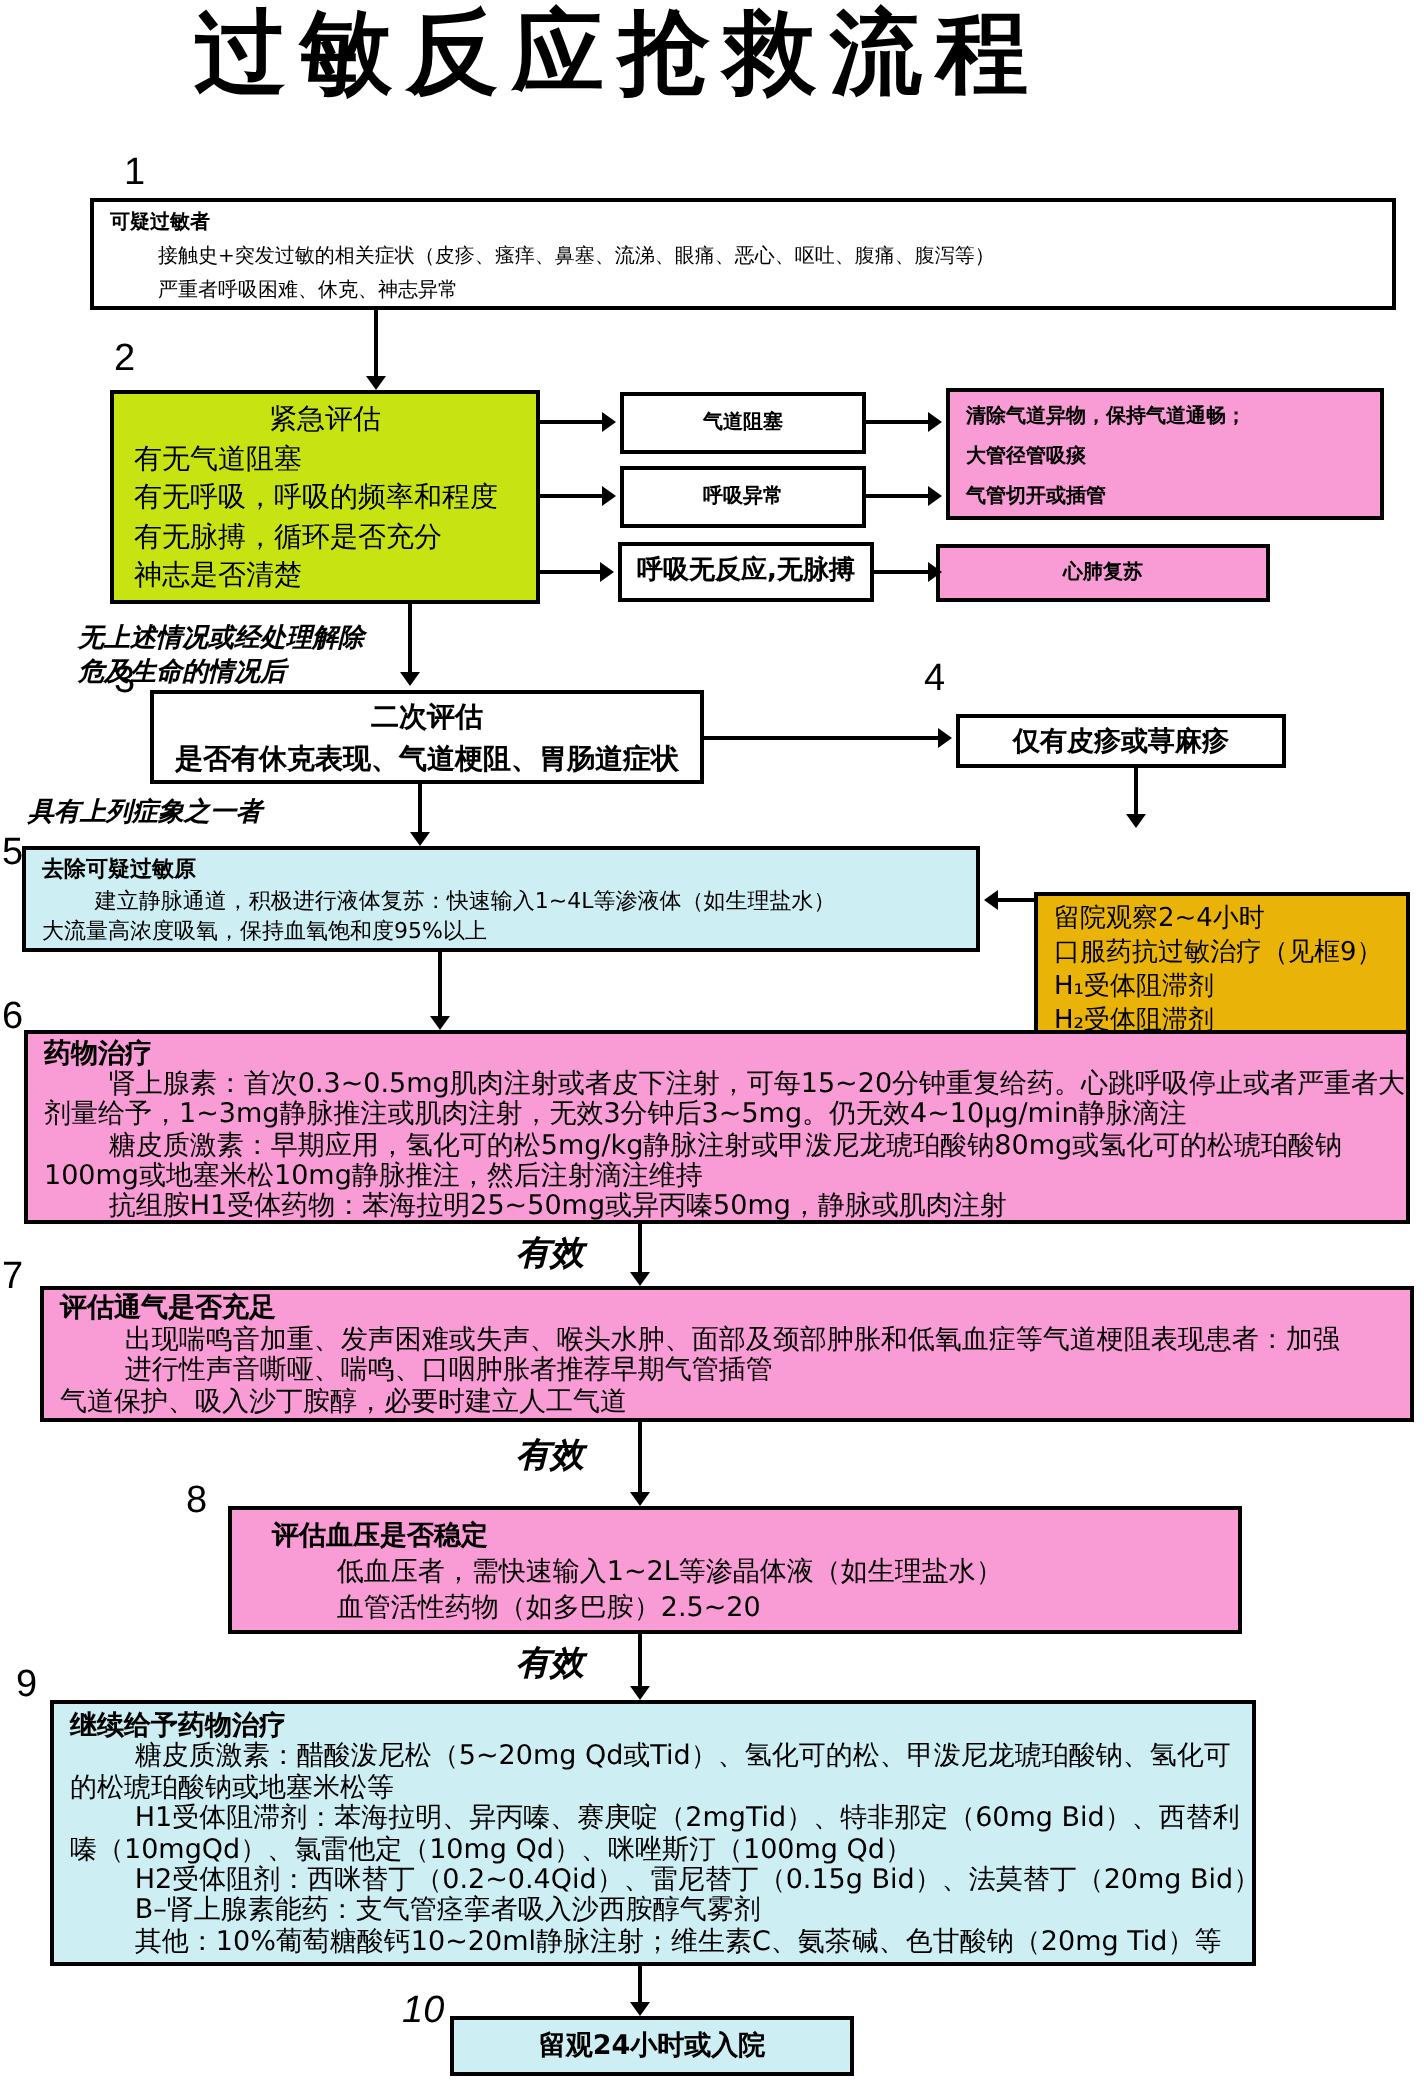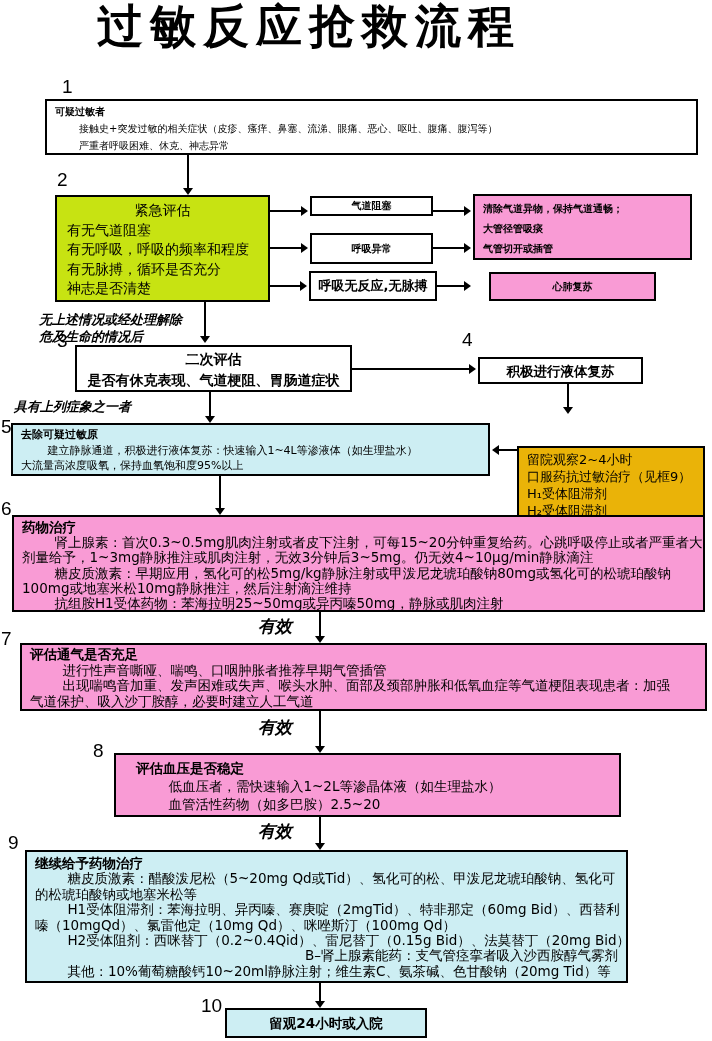--- a/index.html
+++ b/index.html
@@ -23,25 +23,25 @@
              border-left:5px solid transparent;border-right:5px solid transparent;
              border-top:7px solid #000;}
   .ah{position:absolute;height:2px;background:#000;}
   .ah::after{content:"";position:absolute;right:-7px;top:-4px;width:0;height:0;
              border-top:5px solid transparent;border-bottom:5px solid transparent;
              border-left:7px solid #000;}
   .ah.left::after{left:-7px;right:auto;border-left:none;border-right:7px solid #000;}
   
   #b1{left:45px;top:99px;width:653px;height:56px;padding:2px 8px;line-height:17px;}
   #b2{left:55px;top:195px;width:215px;height:107px;padding:4px 10px;font-size:14px;line-height:19.5px;}
-  #m1{left:310px;top:196px;width:123px;height:20px;}
+  #m1{left:310px;top:196px;width:123px;height:31px;}
   #m2{left:310px;top:233px;width:123px;height:31px;}
   #m3{left:309px;top:271px;width:128px;height:30px;font-size:13px;}
   #acl{left:473px;top:194px;width:219px;height:66px;padding:3px 8px;line-height:20px;font-weight:bold;}
-  #cpr{left:489px;top:272px;width:167px;height:29px;}
+  #cpr{left:468px;top:272px;width:167px;height:29px;}
   #b3{left:75px;top:345px;width:277px;height:47px;font-size:14px;line-height:21px;padding-top:2px;font-weight:bold;}
   #b3 div{text-align:center;}
   #b4{left:478px;top:357px;width:165px;height:27px;font-size:13.5px;}
   #obs{left:517px;top:414px;width:188px;height:74px;padding:3px 8px;font-size:13px;line-height:17px;}
   #b5{left:11px;top:423px;width:479px;height:53px;padding:2px 8px;font-size:11px;line-height:15.5px;}
   #b6{left:12px;top:515px;width:693px;height:97px;padding:3px 8px;font-size:13.5px;line-height:15.2px;}
   #b7{left:20px;top:643px;width:687px;height:68px;padding:2px 8px;font-size:13.5px;line-height:15.5px;}
   #b8{left:114px;top:753px;width:507px;height:64px;padding:4px 8px 4px 20px;font-size:13.5px;line-height:18px;}
   #b9{left:25px;top:850px;width:603px;height:133px;padding:4px 8px;font-size:13.5px;line-height:15.4px;}
   #b10{left:225px;top:1008px;width:202px;height:30px;font-size:13.5px;}
@@ -55,21 +55,21 @@
 
   <span class="num" style="left:62px;top:77px;">1</span>
   <span class="num" style="left:57px;top:170px;">2</span>
   <span class="num" style="left:57px;top:331px;">3</span>
   <span class="num" style="left:462px;top:330px;">4</span>
   <span class="num" style="left:1px;top:417px;">5</span>
   <span class="num" style="left:1px;top:499px;">6</span>
   <span class="num" style="left:1px;top:629px;">7</span>
   <span class="num" style="left:93px;top:741px;">8</span>
   <span class="num" style="left:8px;top:833px;">9</span>
-  <span class="num" style="left:201px;top:996px;">10</span>
+  <span class="num" style="left:201px;top:996px;font-style:italic;">10</span>
 
   <div id="b1" class="bx">
       <div style="font-weight: bold;">可疑过敏者</div>
       <div style="padding-left: 2.4em;">接触史+突发过敏的相关症状（皮疹、瘙痒、鼻塞、流涕、眼痛、恶心、呕吐、腹痛、腹泻等）</div>
       <div style="padding-left: 2.4em;">严重者呼吸困难、休克、神志异常</div>
     </div>
 
   <div id="b2" class="bx" style="background: rgb(199, 227, 18);">
       <div style="text-align: center;">紧急评估</div>
       <div>有无气道阻塞</div>
@@ -86,21 +86,21 @@
       <div>清除气道异物，保持气道通畅；</div>
       <div>大管径管吸痰</div>
       <div>气管切开或插管</div>
     </div>
   <div id="cpr" class="bx lbl" style="background: rgb(249, 155, 213);">心肺复苏</div>
 
   <div id="b3" class="bx">
       <div style="text-align: center;">二次评估</div>
       <div style="text-align: center;">是否有休克表现、气道梗阻、胃肠道症状</div>
     </div>
-  <div id="b4" class="bx lbl">积极进行液体复苏</div>
+  <div id="b4" class="bx lbl">仅有皮疹或荨麻疹</div>
 
   <div id="obs" class="bx" style="background: #eab308; margin-top: 32px;">
       <div>留院观察2~4小时</div>
       <div>口服药抗过敏治疗（见框9）</div>
       <div>H₁受体阻滞剂</div>
       <div>H₂受体阻滞剂</div>
     </div>
 
   <div id="b5" class="bx" style="background: rgb(205, 238, 243);">
       <div style="font-weight: bold;">去除可疑过敏原</div>
@@ -110,37 +110,37 @@
   <div id="b6" class="bx" style="background: rgb(249, 155, 213);">
       <div style="font-weight: bold;">药物治疗</div>
       <div style="padding-left: 2.4em;">肾上腺素：首次0.3~0.5mg肌肉注射或者皮下注射，可每15~20分钟重复给药。心跳呼吸停止或者严重者大</div>
       <div>剂量给予，1~3mg静脉推注或肌肉注射，无效3分钟后3~5mg。仍无效4~10μg/min静脉滴注</div>
       <div style="padding-left: 2.4em;">糖皮质激素：早期应用，氢化可的松5mg/kg静脉注射或甲泼尼龙琥珀酸钠80mg或氢化可的松琥珀酸钠</div>
       <div>100mg或地塞米松10mg静脉推注，然后注射滴注维持</div>
       <div style="padding-left: 2.4em;">抗组胺H1受体药物：苯海拉明25~50mg或异丙嗪50mg，静脉或肌肉注射</div>
     </div>
   <div id="b7" class="bx" style="background: rgb(249, 155, 213);">
       <div style="font-weight: bold;">评估通气是否充足</div>
+      <div style="padding-left: 2.4em;">出现喘鸣音加重、发声困难或失声、喉头水肿、面部及颈部肿胀和低氧血症等气道梗阻表现患者：加强</div>
       <div style="padding-left: 2.4em;">进行性声音嘶哑、喘鸣、口咽肿胀者推荐早期气管插管</div>
-      <div style="padding-left: 2.4em;">出现喘鸣音加重、发声困难或失声、喉头水肿、面部及颈部肿胀和低氧血症等气道梗阻表现患者：加强</div>
       <div>气道保护、吸入沙丁胺醇，必要时建立人工气道</div>
     </div>
   <div id="b8" class="bx" style="background: rgb(249, 155, 213);">
       <div style="font-weight: bold;">评估血压是否稳定</div>
       <div style="padding-left: 2.4em;">低血压者，需快速输入1~2L等渗晶体液（如生理盐水）</div>
       <div style="padding-left: 2.4em;">血管活性药物（如多巴胺）2.5~20</div>
     </div>
   <div id="b9" class="bx" style="background: rgb(205, 238, 243);">
       <div style="font-weight: bold;">继续给予药物治疗</div>
       <div style="padding-left: 2.4em;">糖皮质激素：醋酸泼尼松（5~20mg Qd或Tid）、氢化可的松、甲泼尼龙琥珀酸钠、氢化可</div>
       <div>的松琥珀酸钠或地塞米松等</div>
       <div style="padding-left: 2.4em;">H1受体阻滞剂：苯海拉明、异丙嗪、赛庚啶（2mgTid）、特非那定（60mg Bid）、西替利</div>
       <div>嗪（10mgQd）、氯雷他定（10mg Qd）、咪唑斯汀（100mg Qd）</div>
       <div style="padding-left: 2.4em;">H2受体阻剂：西咪替丁（0.2~0.4Qid）、雷尼替丁（0.15g Bid）、法莫替丁（20mg Bid）</div>
-      <div style="padding-left: 2.4em; text-align: right;">B–肾上腺素能药：支气管痉挛者吸入沙西胺醇气雾剂</div>
+      <div style="padding-left: 2.4em;">B–肾上腺素能药：支气管痉挛者吸入沙西胺醇气雾剂</div>
       <div style="padding-left: 2.4em;">其他：10%葡萄糖酸钙10~20ml静脉注射；维生素C、氨茶碱、色甘酸钠（20mg Tid）等</div>
     </div>
   <div id="b10" class="bx lbl" style="background: rgb(205, 238, 243);">留观24小时或入院</div>
 
   <div class="kai" style="left:14px;top:311px;margin-left:25px;">
     <div>无上述情况或经处理解除</div>
     <div>危及生命的情况后</div>
   </div>
   <div class="kai" style="left:14px;top:398px;">具有上列症象之一者</div>
 

